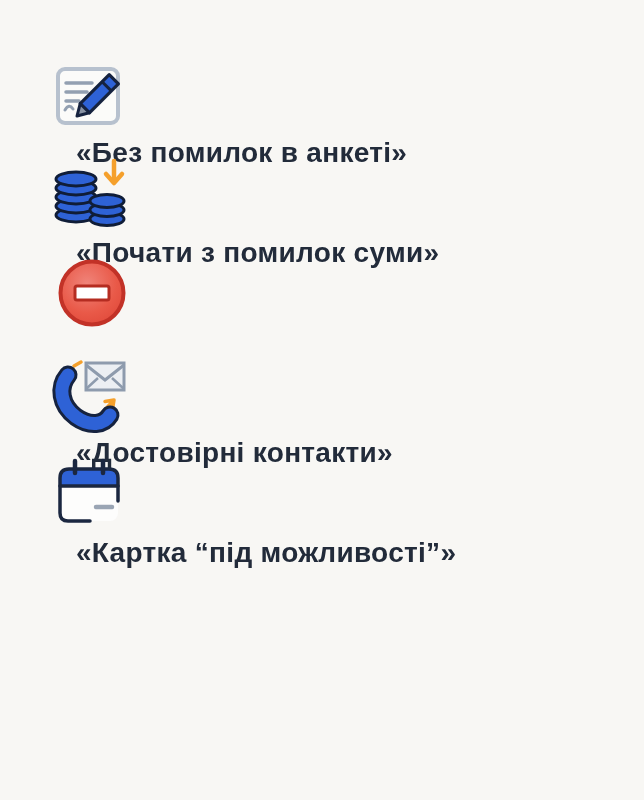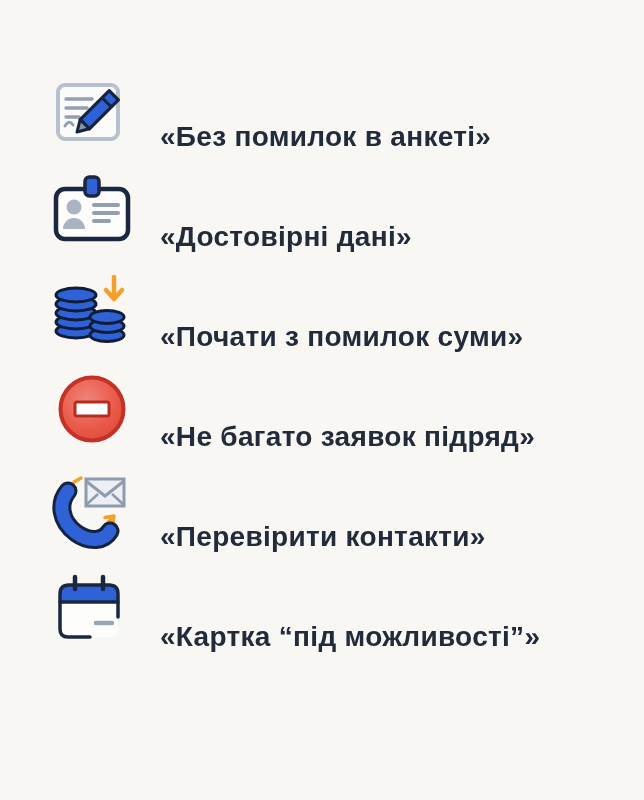--- a/index.html
+++ b/index.html
@@ -11,23 +11,24 @@
   }
   .page{
     width:644px;height:800px;
     box-sizing:border-box;
     padding-top:53px;
     background:#f8f7f4;
   }
   .row{
     height:100px;
     display:flex;
-    align-items:flex-end;
+    align-items:flex-start;
     padding-left:50px;
     box-sizing:border-box;
+    flex-direction:column;
   }
   .icon-box{
     width:84px;height:84px;
     flex:0 0 84px;
     display:flex;align-items:center;justify-content:center;
   }
   .icon-box svg{display:block;}
   .label{
     margin-left:26px;
     font-size:28px;
@@ -49,32 +50,20 @@
         <path d="M16 30 H42 M16 39 H37 M16 48 H29" stroke="#93a0b1" stroke-width="3.5" stroke-linecap="round" fill="none"></path>
         <path d="M15 57 q4 -7 8 -1" stroke="#93a0b1" stroke-width="3" fill="none" stroke-linecap="round"></path>
         <polygon points="30.2,50.6 39.4,59.8 68.4,30.8 59.2,21.6" fill="#2e62d6" stroke="#16233f" stroke-width="3.2" stroke-linejoin="round"></polygon>
         <polygon points="27,63 39.4,59.8 30.2,50.6" fill="#8a94a4" stroke="#16233f" stroke-width="3" stroke-linejoin="round"></polygon>
         <path d="M61.3 37.9 L52.1 28.7" stroke="#16233f" stroke-width="3"></path>
       </svg>
     </div>
     <div class="label">«Без помилок в анкеті»</div>
   </div>
 
-  <div class="row">
-    <div class="icon-box">
-      <svg width="84" height="84" viewBox="0 0 84 84">
-        <rect x="6" y="20" width="72" height="50" rx="9" fill="#fdfdfc" stroke="#1b2740" stroke-width="4.5"></rect>
-        <rect x="35" y="8" width="14" height="19" rx="4.5" fill="#2e62d6" stroke="#1b2740" stroke-width="3.5"></rect>
-        <circle cx="24" cy="38" r="7.5" fill="#a9b3c2"></circle>
-        <path d="M13 60 a11 11 0 0 1 22 0 z" fill="#a9b3c2"></path>
-        <path d="M44 36 H68 M44 44 H68 M44 52 H59" stroke="#93a0b1" stroke-width="4" stroke-linecap="round" fill="none"></path>
-      </svg>
-    </div>
-    <div class="label">«Достовірні дані»</div>
-  </div>
 
   <div class="row">
     <div class="icon-box">
       <svg width="84" height="84" viewBox="0 0 84 84">
         <g stroke="#101d37" stroke-width="3" fill="#2e62d6">
           <ellipse cx="26" cy="62" rx="20" ry="7"></ellipse>
           <ellipse cx="26" cy="53" rx="20" ry="7"></ellipse>
           <ellipse cx="26" cy="44" rx="20" ry="7"></ellipse>
           <ellipse cx="26" cy="35" rx="20" ry="7"></ellipse>
           <ellipse cx="26" cy="26" rx="20" ry="7"></ellipse>
@@ -98,37 +87,36 @@
           <radialGradient id="redg" cx="0.42" cy="0.35" r="0.85">
             <stop offset="0" stop-color="#f0847a"></stop>
             <stop offset="0.55" stop-color="#e95948"></stop>
             <stop offset="1" stop-color="#dc4234"></stop>
           </radialGradient>
         </defs>
         <circle cx="42" cy="40" r="31.5" fill="url(#redg)" stroke="#c23227" stroke-width="4"></circle>
         <rect x="25" y="33" width="34" height="14" rx="2" fill="#ffffff" stroke="#b52c21" stroke-width="3"></rect>
       </svg>
     </div>
-    <div class="label">«Не багато заявок підряд»</div>
   </div>
 
 
   <div class="row">
     <div class="icon-box">
       <svg width="84" height="84" viewBox="0 0 84 84">
         <rect x="36" y="10" width="38" height="27" fill="#eceff3" stroke="#8e9bad" stroke-width="3"></rect>
         <path d="M36 12 L55 27 L74 12" fill="none" stroke="#8e9bad" stroke-width="3"></path>
         <path d="M36 36 L48 25 M74 36 L62 25" stroke="#8e9bad" stroke-width="2.5"></path>
         <path d="M24 13 L31 9" stroke="#f5a02b" stroke-width="3.5" stroke-linecap="round"></path>
         <path d="M50 62 L64 47 M64 47 L55 48.5 M64 47 L62.5 56" stroke="#f5a02b" stroke-width="3.5" stroke-linecap="round" fill="none"></path>
         <path d="M18 22 C8 34 10 52 26 64 C40 74 54 72 60 62" fill="none" stroke="#16233f" stroke-width="19" stroke-linecap="round"></path>
         <path d="M18 22 C8 34 10 52 26 64 C40 74 54 72 60 62" fill="none" stroke="#2e62d6" stroke-width="13" stroke-linecap="round"></path>
       </svg>
     </div>
-    <div class="label">«Перевірити контакти»</div>
+    <div class="label">«Достовірні контакти»</div>
   </div>
 
   <div class="row">
     <div class="icon-box">
       <svg width="84" height="84" viewBox="0 0 84 84">
         <rect x="10" y="16" width="58" height="52" rx="8" fill="#fdfdfc"></rect>
         <path d="M10 33 V25 q0 -9 9 -9 h40 q9 0 9 9 v8 z" fill="#2e62d6" stroke="#1b2740" stroke-width="3.5" stroke-linejoin="round"></path>
         <path d="M68 33 V48" stroke="#1b2740" stroke-width="3.5" fill="none" stroke-linecap="round"></path>
         <path d="M10 33 V60 q0 8 8 8 h22" stroke="#1b2740" stroke-width="3.5" fill="none" stroke-linecap="round"></path>
         <path d="M25 8 V20 M53 8 V20" stroke="#1b2740" stroke-width="4.5" stroke-linecap="round"></path>

